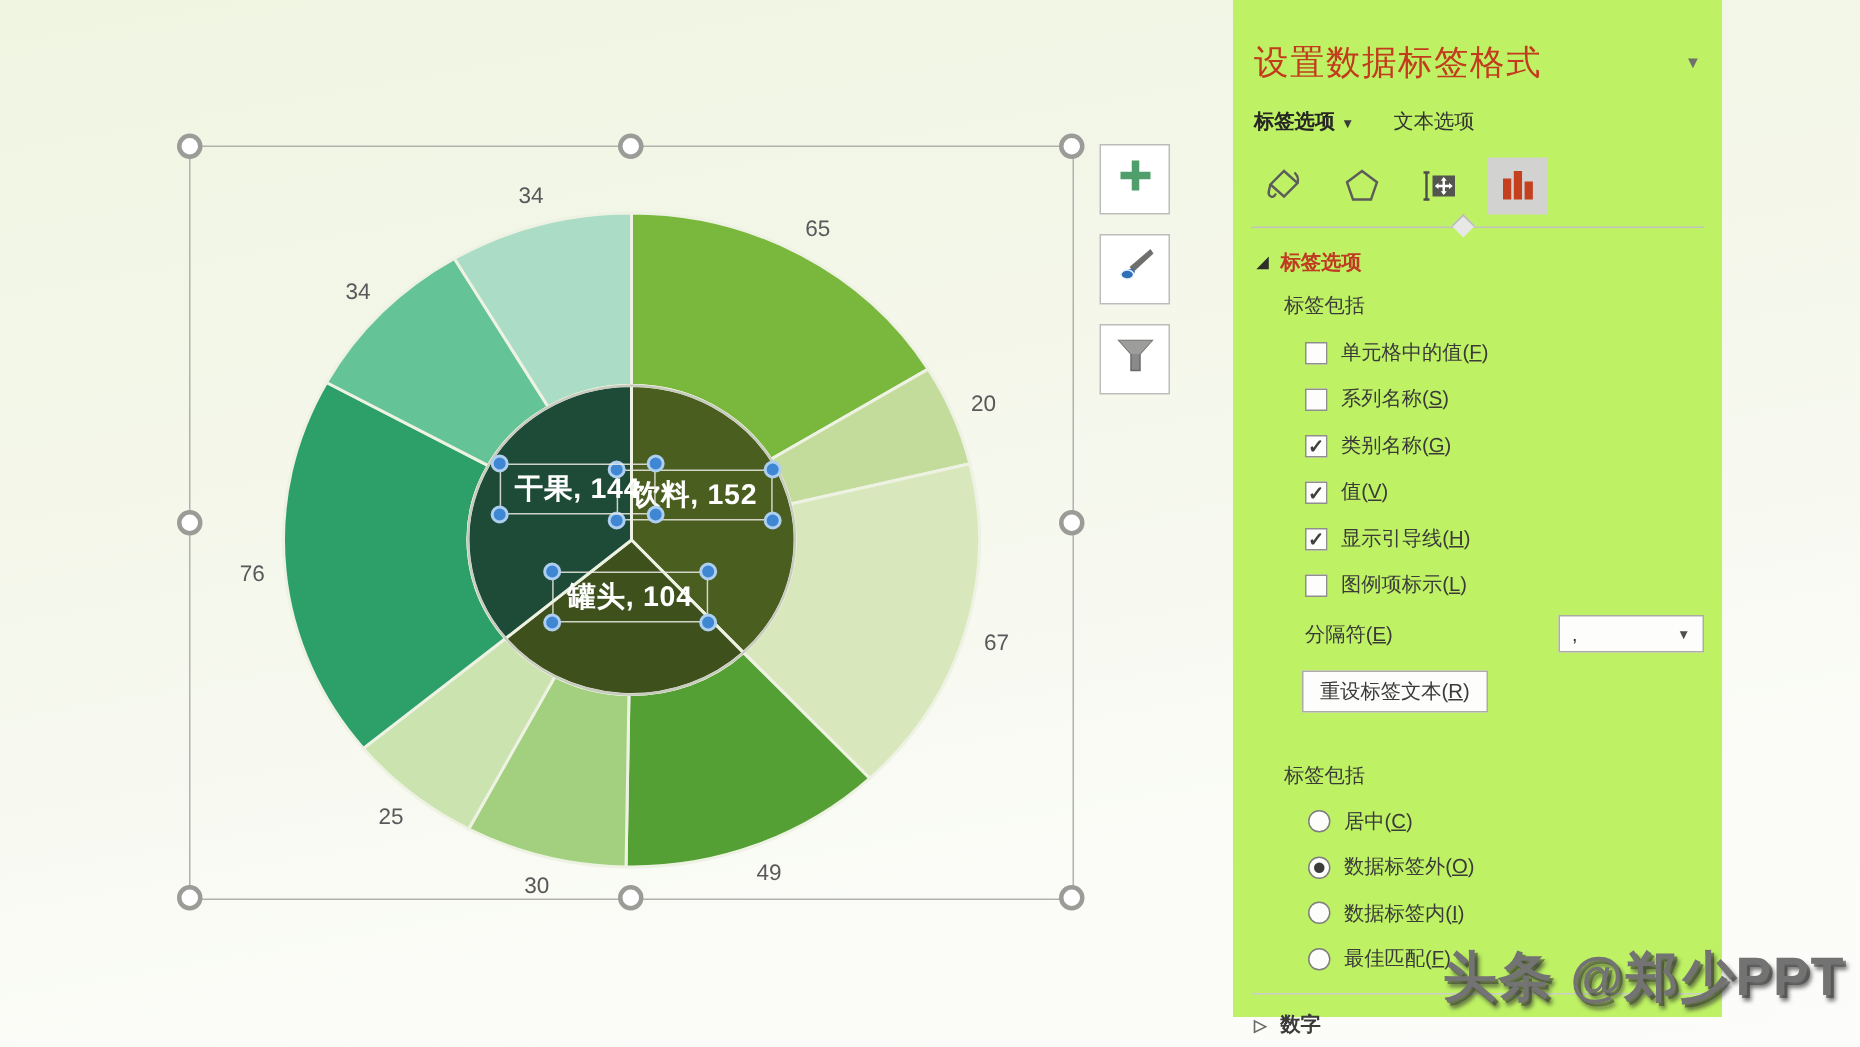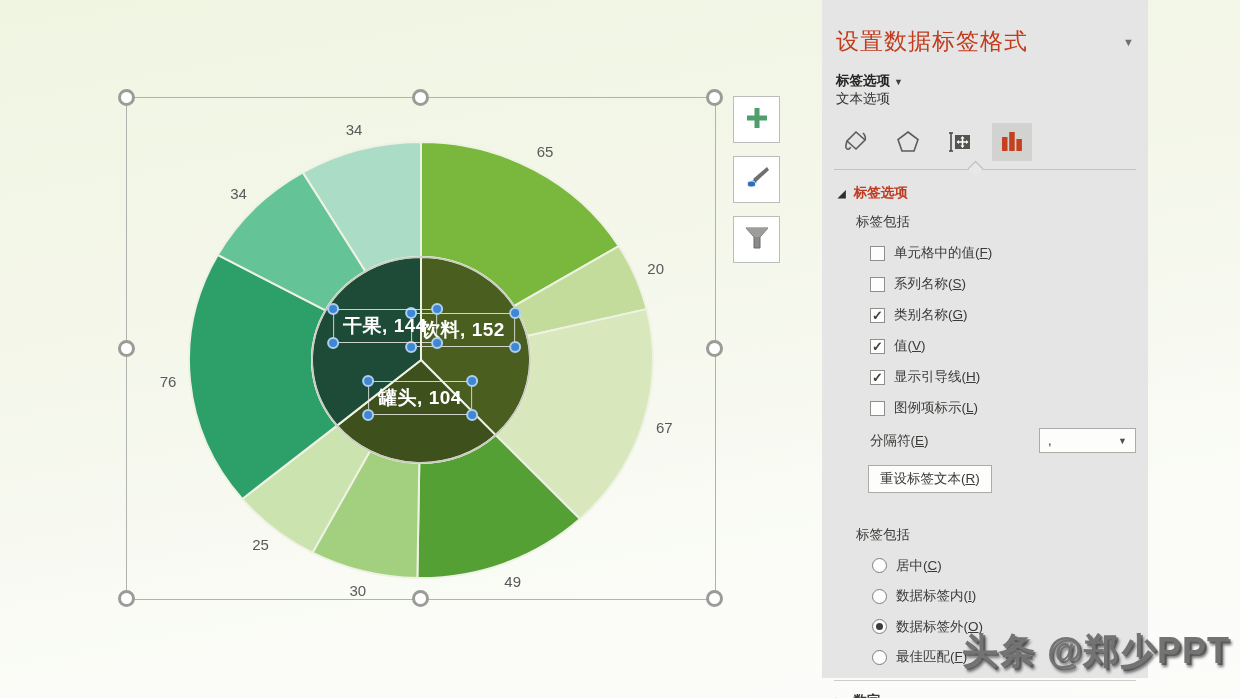--- a/index.html
+++ b/index.html
@@ -19,26 +19,26 @@
   .data-label { position:absolute; transform:translate(-50%,-50%);
     color:#fff; font-weight:bold; font-size:19px; white-space:nowrap;
     padding:3px 9px; border:1px solid rgba(235,235,228,.85); letter-spacing:.5px; }
   .lbl-handle { position:absolute; width:12px; height:12px; border-radius:50%;
     background:#3f87d3; border:2px solid #aecff0; }
   .chart-tools { position:absolute; left:733px; top:96px; display:flex; flex-direction:column; gap:13px; }
   .tool-btn { width:47px; height:47px; background:#fff; border:1.5px solid #bcbcb9;
     display:flex; align-items:center; justify-content:center; cursor:pointer; }
   
   .panel { position:absolute; left:822px; top:0; width:326px; height:678px;
-    background:#e5e5e5; padding:0 0 15px 12px; font-size:13.5px; }
+    background:#bef264; padding:0 0 15px 12px; font-size:13.5px; }
   .panel-title-row { display:flex; align-items:flex-start; justify-content:space-between;
     padding:26px 14px 0 2px; }
   .panel-title { color:#c23b1c; font-size:23px; font-weight:400; letter-spacing:1px; }
   .panel-collapse { color:#6f6f6d; font-size:11px; margin-top:10px; cursor:pointer; }
-  .tab-row { display:flex; margin:15px 0 0 2px; align-items:flex-start;flex-direction:column; }
+  .tab-row { display:flex; gap:26px; margin:15px 0 0 2px; align-items:center; }
   .tab { cursor:pointer; color:#333331; }
   .tab.sel { font-weight:bold; color:#262624; }
   .tab .tab-arrow { font-size:9px; color:#3c3c3a; margin-left:4px; }
   .icon-row { display:flex; align-items:flex-end; gap:12px; margin:13px 0 0 2px; height:40px; }
   .icon-tab { width:40px; height:38px; display:flex; align-items:center; justify-content:center; cursor:pointer; }
   .icon-tab.sel { background:#d2d2d0; }
   .icon-sep { position:relative; height:1px; background:#c2c2c0; margin:8px 12px 0 0; }
   .icon-notch { position:absolute; width:11px; height:11px; background:#e8e8e6;
     border-left:1px solid #b8b8b6; border-top:1px solid #b8b8b6;
     transform:rotate(45deg); top:-6px; left:136px; }
@@ -238,26 +238,26 @@
   </div>
   <button class="reset-btn">重设标签文本(<u>R</u>)</button>
 
   <div class="sub-title pos-title">标签包括</div>
   <div id="radio-list">
       <div class="radio-row">
         <span class="radio"></span>
         <span>居中(<u>C</u>)</span>
       </div>
       <div class="radio-row">
+        <span class="radio on"></span>
+        <span>数据标签外(<u>O</u>)</span>
+      </div>
+      <div class="radio-row">
         <span class="radio"></span>
         <span>数据标签内(<u>I</u>)</span>
-      </div>
-      <div class="radio-row">
-        <span class="radio on"></span>
-        <span>数据标签外(<u>O</u>)</span>
       </div>
       <div class="radio-row">
         <span class="radio"></span>
         <span>最佳匹配(<u>F</u>)</span>
       </div>
     </div>
 
   <div class="bottom-sep"></div>
   <div class="num-row">
     <span class="tri-closed">▷</span>

